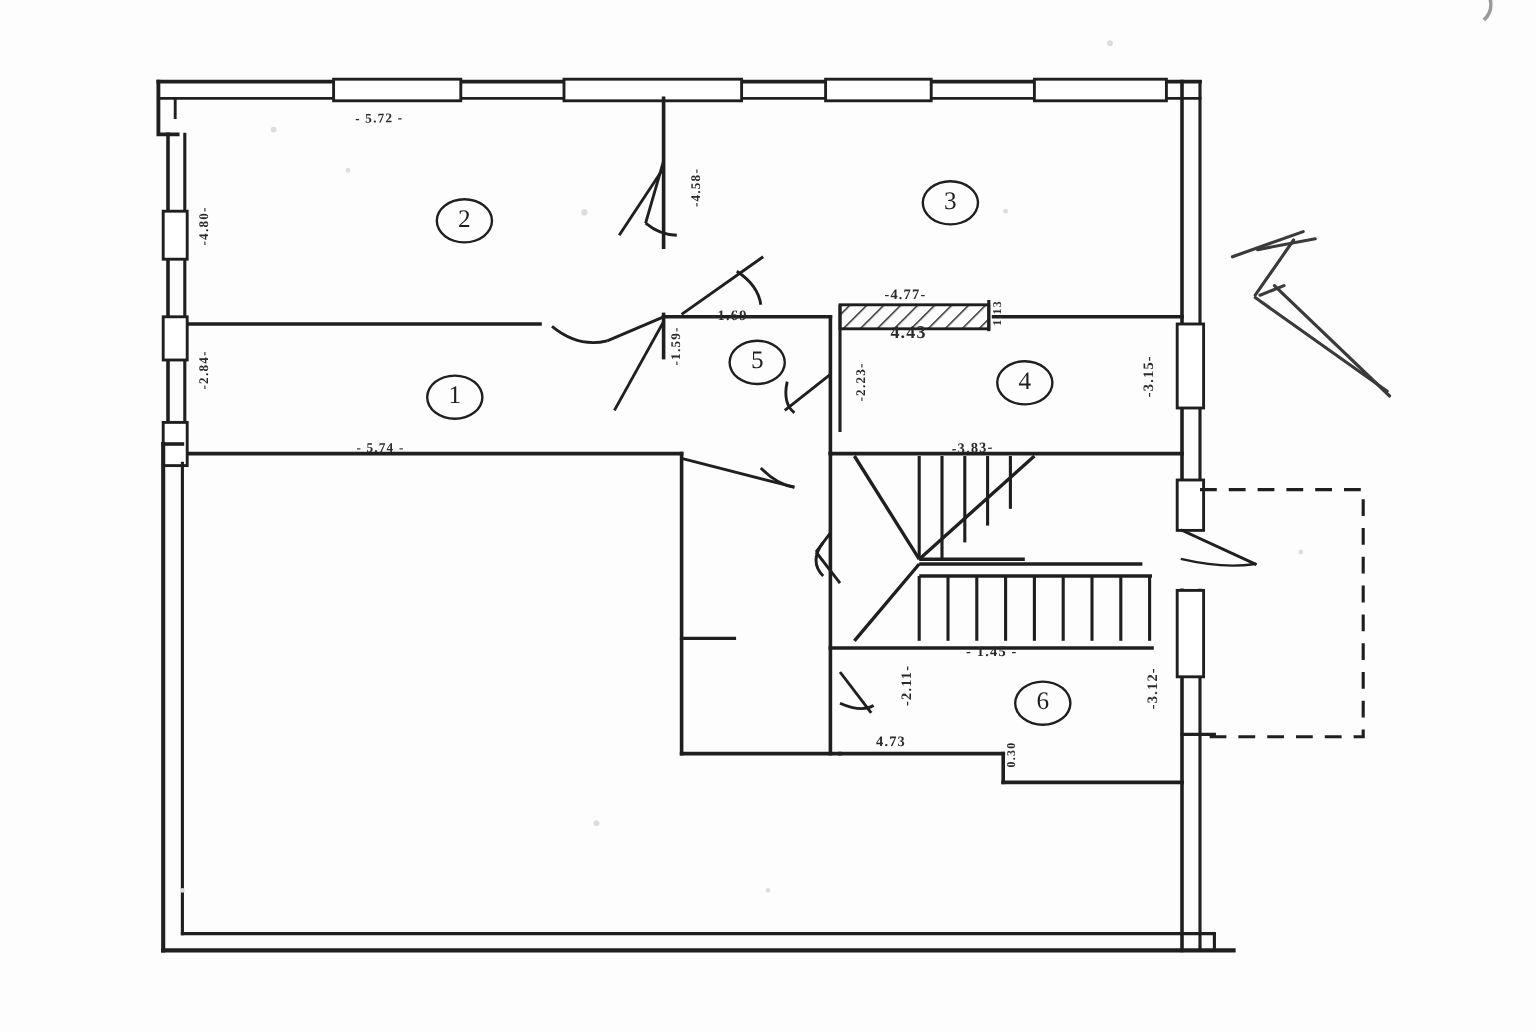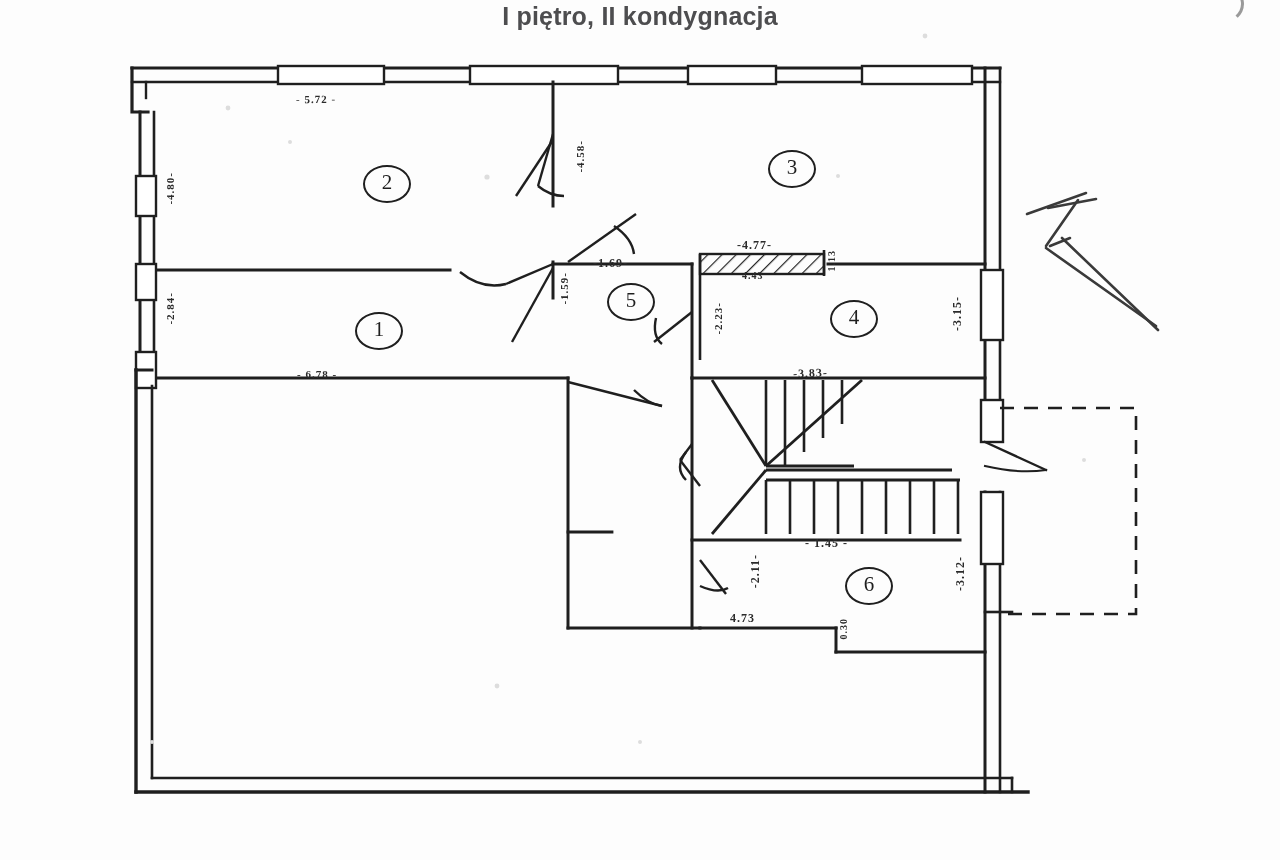--- a/index.html
+++ b/index.html
@@ -74,21 +74,20 @@
     border-radius: 50%;
     border-left-color: transparent;
     border-bottom-color: transparent;
   }
 </style>
 </head>
 <body>
 
 <div id="plan-root">
 
-  <div id="plan-title">I piętro, II kondygnacja</div>
   <div id="corner-mark"></div>
 
   <svg id="plan-svg" width="1280" height="860" viewBox="0 0 1280 860">
 
     <defs>
       <pattern id="hatch45" width="10" height="10" patternTransform="rotate(45)" patternUnits="userSpaceOnUse">
         <line x1="0" y1="0" x2="0" y2="10" stroke="#222" stroke-width="2.4"></line>
       </pattern>
     </defs>
 
@@ -298,31 +297,31 @@
   <div class="room-num" style="left:845px; top:567px;">6</div>
 
   <div class="dim-label" style="left:296px; top:93px; transform:rotate(-1deg);">- 5.72 -</div>
 
   <div class="dim-label dim-v" style="left:164px; top:172px; transform:rotate(180deg);">-4.80-</div>
 
   <div class="dim-label dim-v" style="left:164px; top:292px; transform:rotate(180deg);">-2.84-</div>
 
   <div class="dim-label dim-v" style="left:574px; top:140px; transform:rotate(180deg);">-4.58-</div>
 
-  <div class="dim-label" style="left:297px; top:368px;">- 6.78 -</div>
+  <div class="dim-label" style="left:297px; top:368px;">- 5.74 -</div>
 
   <div class="dim-label" style="left:593px; top:256px; font-size:12px;">-1.69-</div>
 
   <div class="dim-label dim-v" style="left:558px; top:272px; font-size:11px; transform:rotate(180deg);">-1.59-</div>
 
   <div class="dim-label dim-v" style="left:712px; top:302px; font-size:11px; transform:rotate(180deg);">-2.23-</div>
 
   <div class="dim-label" style="left:737px; top:238px; font-size:12px;">-4.77-</div>
 
-  <div class="dim-label" style="left:742px; top:270px; font-size:10px;">4.43</div>
+  <div class="dim-label" style="left:742px; top:270px; font-size:15px;">4.43</div>
 
   <div class="dim-label dim-v" style="left:826px; top:250px; font-size:10px; transform:rotate(180deg);">1.13</div>
 
   <div class="dim-label dim-v" style="left:950px; top:296px; font-size:12px; transform:rotate(180deg);">-3.15-</div>
 
   <div class="dim-label" style="left:793px; top:366px; font-size:12px; transform:rotate(-2deg);">-3.83-</div>
 
   <div class="dim-label" style="left:805px; top:536px; font-size:12px;">- 1.45 -</div>
 
   <div class="dim-label dim-v" style="left:748px; top:554px; font-size:12px; transform:rotate(180deg);">-2.11-</div>

